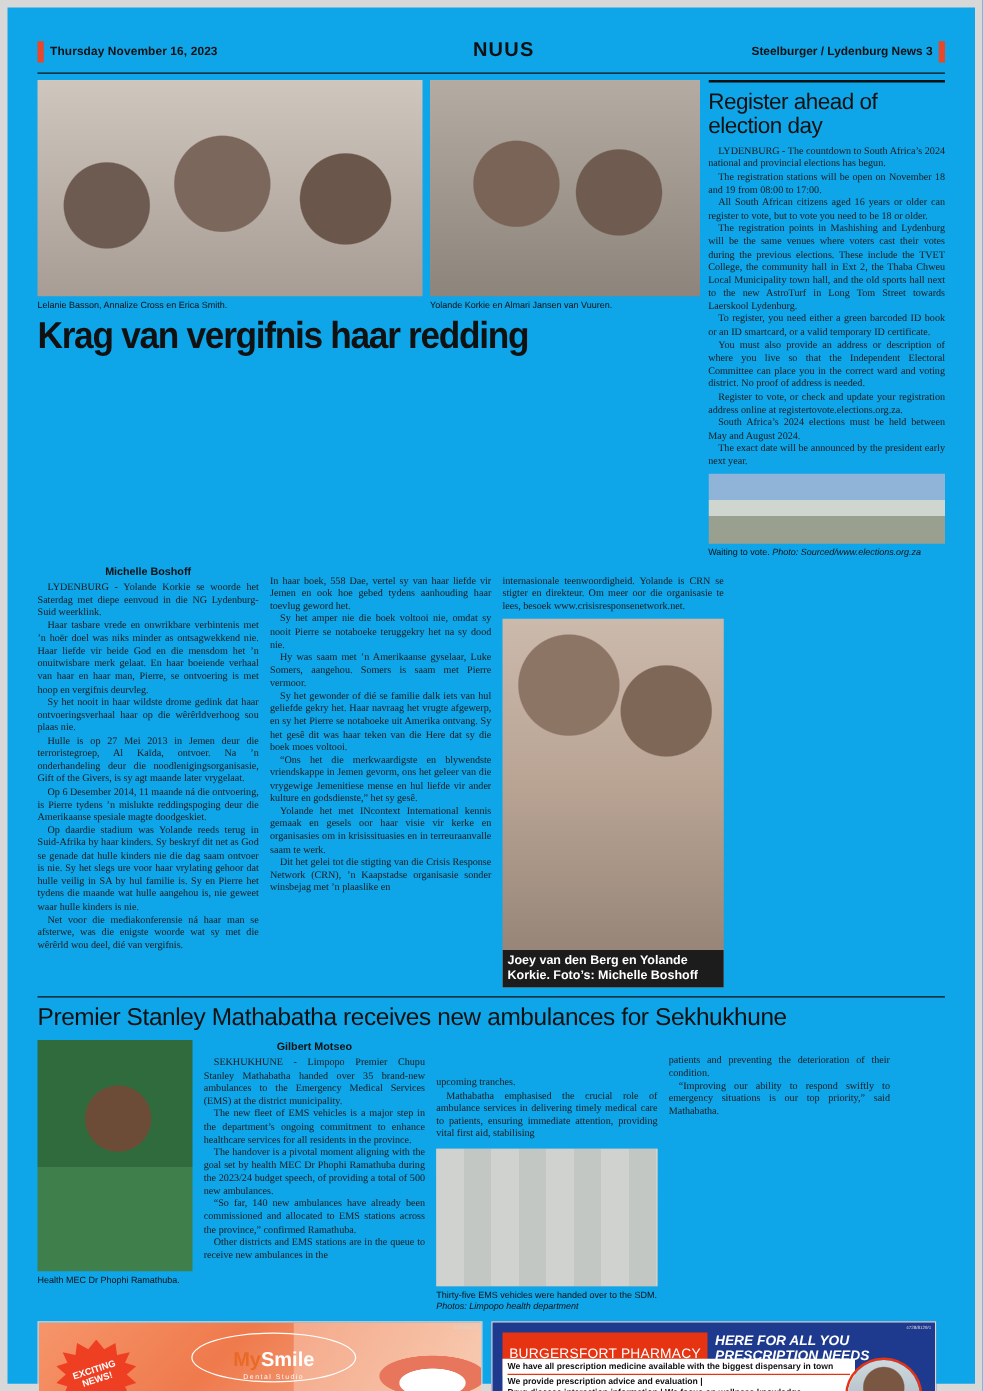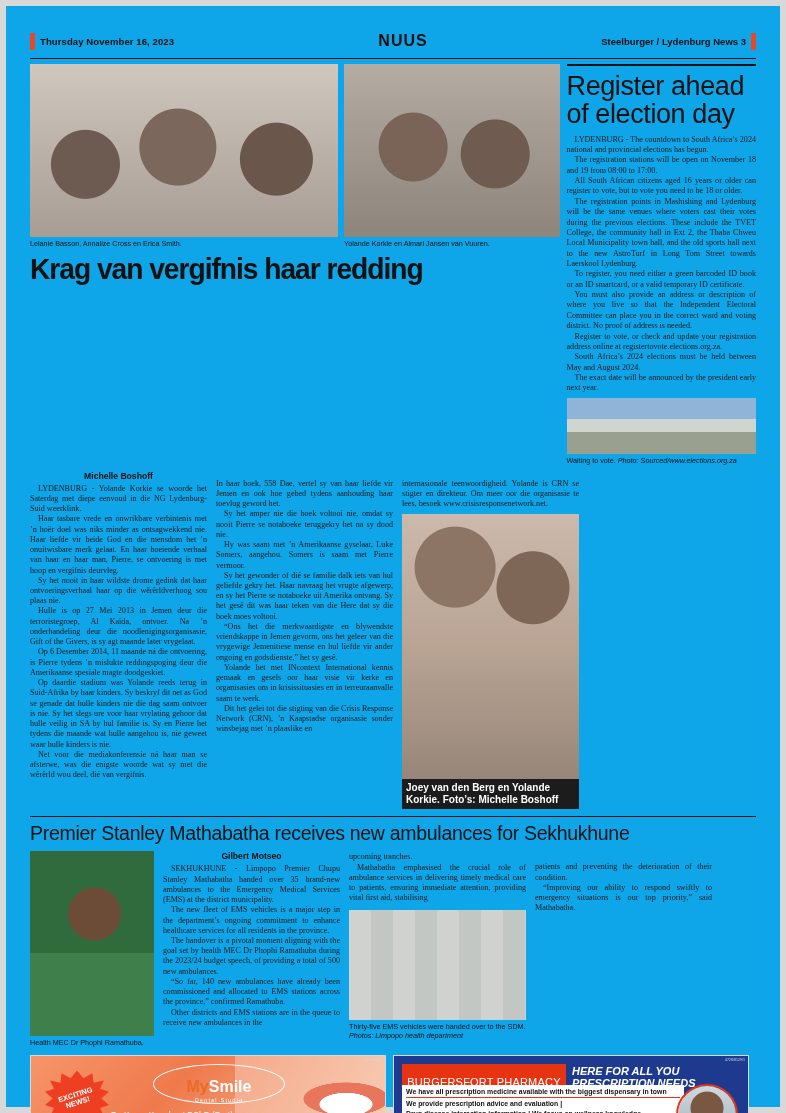--- a/index.html
+++ b/index.html
@@ -78,21 +78,21 @@
 
   
   .story1{display:flex;gap:9px;margin:0 24px;}
   .col{width:177px;}
   .col3{width:177px;}
 
   
   .side-rule{height:2px;background:#111;}
   .side-head{
     font-family:"Liberation Sans",sans-serif;
-    font-size:27px;line-height:1.05;color:#111;font-weight:normal;
+    font-size:18px;line-height:1.05;color:#111;font-weight:normal;
     margin:6px 0 6px 0;letter-spacing:-0.4px;
   }
   .side-body{
     font-family:"Liberation Serif",serif;
     font-size:8.1px;line-height:1.28;text-align:justify;color:#1a1a1a;
   }
   .side-body p{margin:0;text-indent:8px;}
 
   
   .bookphoto{width:177px;height:295px;position:relative;}
@@ -285,21 +285,21 @@
         <p>Net voor die mediakonferensie ná haar man se afsterwe, was die enigste woorde wat sy met die wêrêrld wou deel, dié van vergifnis.</p>
       </div>
     </div>
 
     <div class="col">
       <div class="body" style="margin-top:14px;">
         <p class="noind">In haar boek, 558 Dae, vertel sy van haar liefde vir Jemen en ook hoe gebed tydens aanhouding haar toevlug geword het.</p>
         <p>Sy het amper nie die boek voltooi nie, omdat sy nooit Pierre se notaboeke teruggekry het na sy dood nie.</p>
         <p>Hy was saam met ’n Amerikaanse gyselaar, Luke Somers, aangehou. Somers is saam met Pierre vermoor.</p>
         <p>Sy het gewonder of dié se familie dalk iets van hul geliefde gekry het. Haar navraag het vrugte afgewerp, en sy het Pierre se notaboeke uit Amerika ontvang. Sy het gesê dit was haar teken van die Here dat sy die boek moes voltooi.</p>
-        <p>“Ons het die merkwaardigste en blywendste vriendskappe in Jemen gevorm, ons het geleer van die vrygewige Jemenitiese mense en hul liefde vir ander ongoing en godsdienste,” het sy gesê.</p>
+        <p>“Ons het die merkwaardigste en blywendste vriendskappe in Jemen gevorm, ons het geleer van die vrygewige Jemenitiese mense en hul liefde vir ander kulture en godsdienste,” het sy gesê.</p>
         <p>Yolande het met INcontext International kennis gemaak en gesels oor haar visie vir kerke en organisasies om in krisissituasies en in terreuraanvalle saam te werk.</p>
         <p>Dit het gelei tot die stigting van die Crisis Response Network (CRN), ’n Kaapstadse organisasie sonder winsbejag met ’n plaaslike en</p>
       </div>
     </div>
 
     <div class="col3">
       <div class="body" style="margin-top:14px;">
         <p class="noind">internasionale teenwoordigheid. Yolande is CRN se stigter en direkteur. Om meer oor die organisasie te lees, besoek www.crisisresponsenetwork.net.</p>
       </div>
       <div class="photo bookphoto ph-book" style="margin-top:5px;">
@@ -322,21 +322,21 @@
       <div class="body">
         <p>SEKHUKHUNE - Limpopo Premier Chupu Stanley Mathabatha handed over 35 brand-new ambulances to the Emergency Medical Services (EMS) at the district municipality.</p>
         <p>The new fleet of EMS vehicles is a major step in the department’s ongoing commitment to enhance healthcare services for all residents in the province.</p>
         <p>The handover is a pivotal moment aligning with the goal set by health MEC Dr Phophi Ramathuba during the 2023/24 budget speech, of providing a total of 500 new ambulances.</p>
         <p>“So far, 140 new ambulances have already been commissioned and allocated to EMS stations across the province,” confirmed Ramathuba.</p>
         <p>Other districts and EMS stations are in the queue to receive new ambulances in the</p>
       </div>
     </div>
 
     <div style="width:177px;">
-      <div class="body" style="margin-top:1px;">
+      <div class="body" style="margin-top:29px;">
         <p class="noind">upcoming tranches.</p>
         <p>Mathabatha emphasised the crucial role of ambulance services in delivering timely medical care to patients, ensuring immediate attention, providing vital first aid, stabilising</p>
       </div>
       <div class="photo ph-amb" style="height:110px;margin-top:6px;"></div>
       <div class="cap"><span>Thirty-five EMS vehicles were handed over to the SDM. </span><i>Photos: Limpopo health department</i></div>
     </div>
 
     <div style="width:177px;">
       <div class="body" style="margin-top:11px;">
         <p class="noind">patients and preventing the deterioration of their condition.</p>

